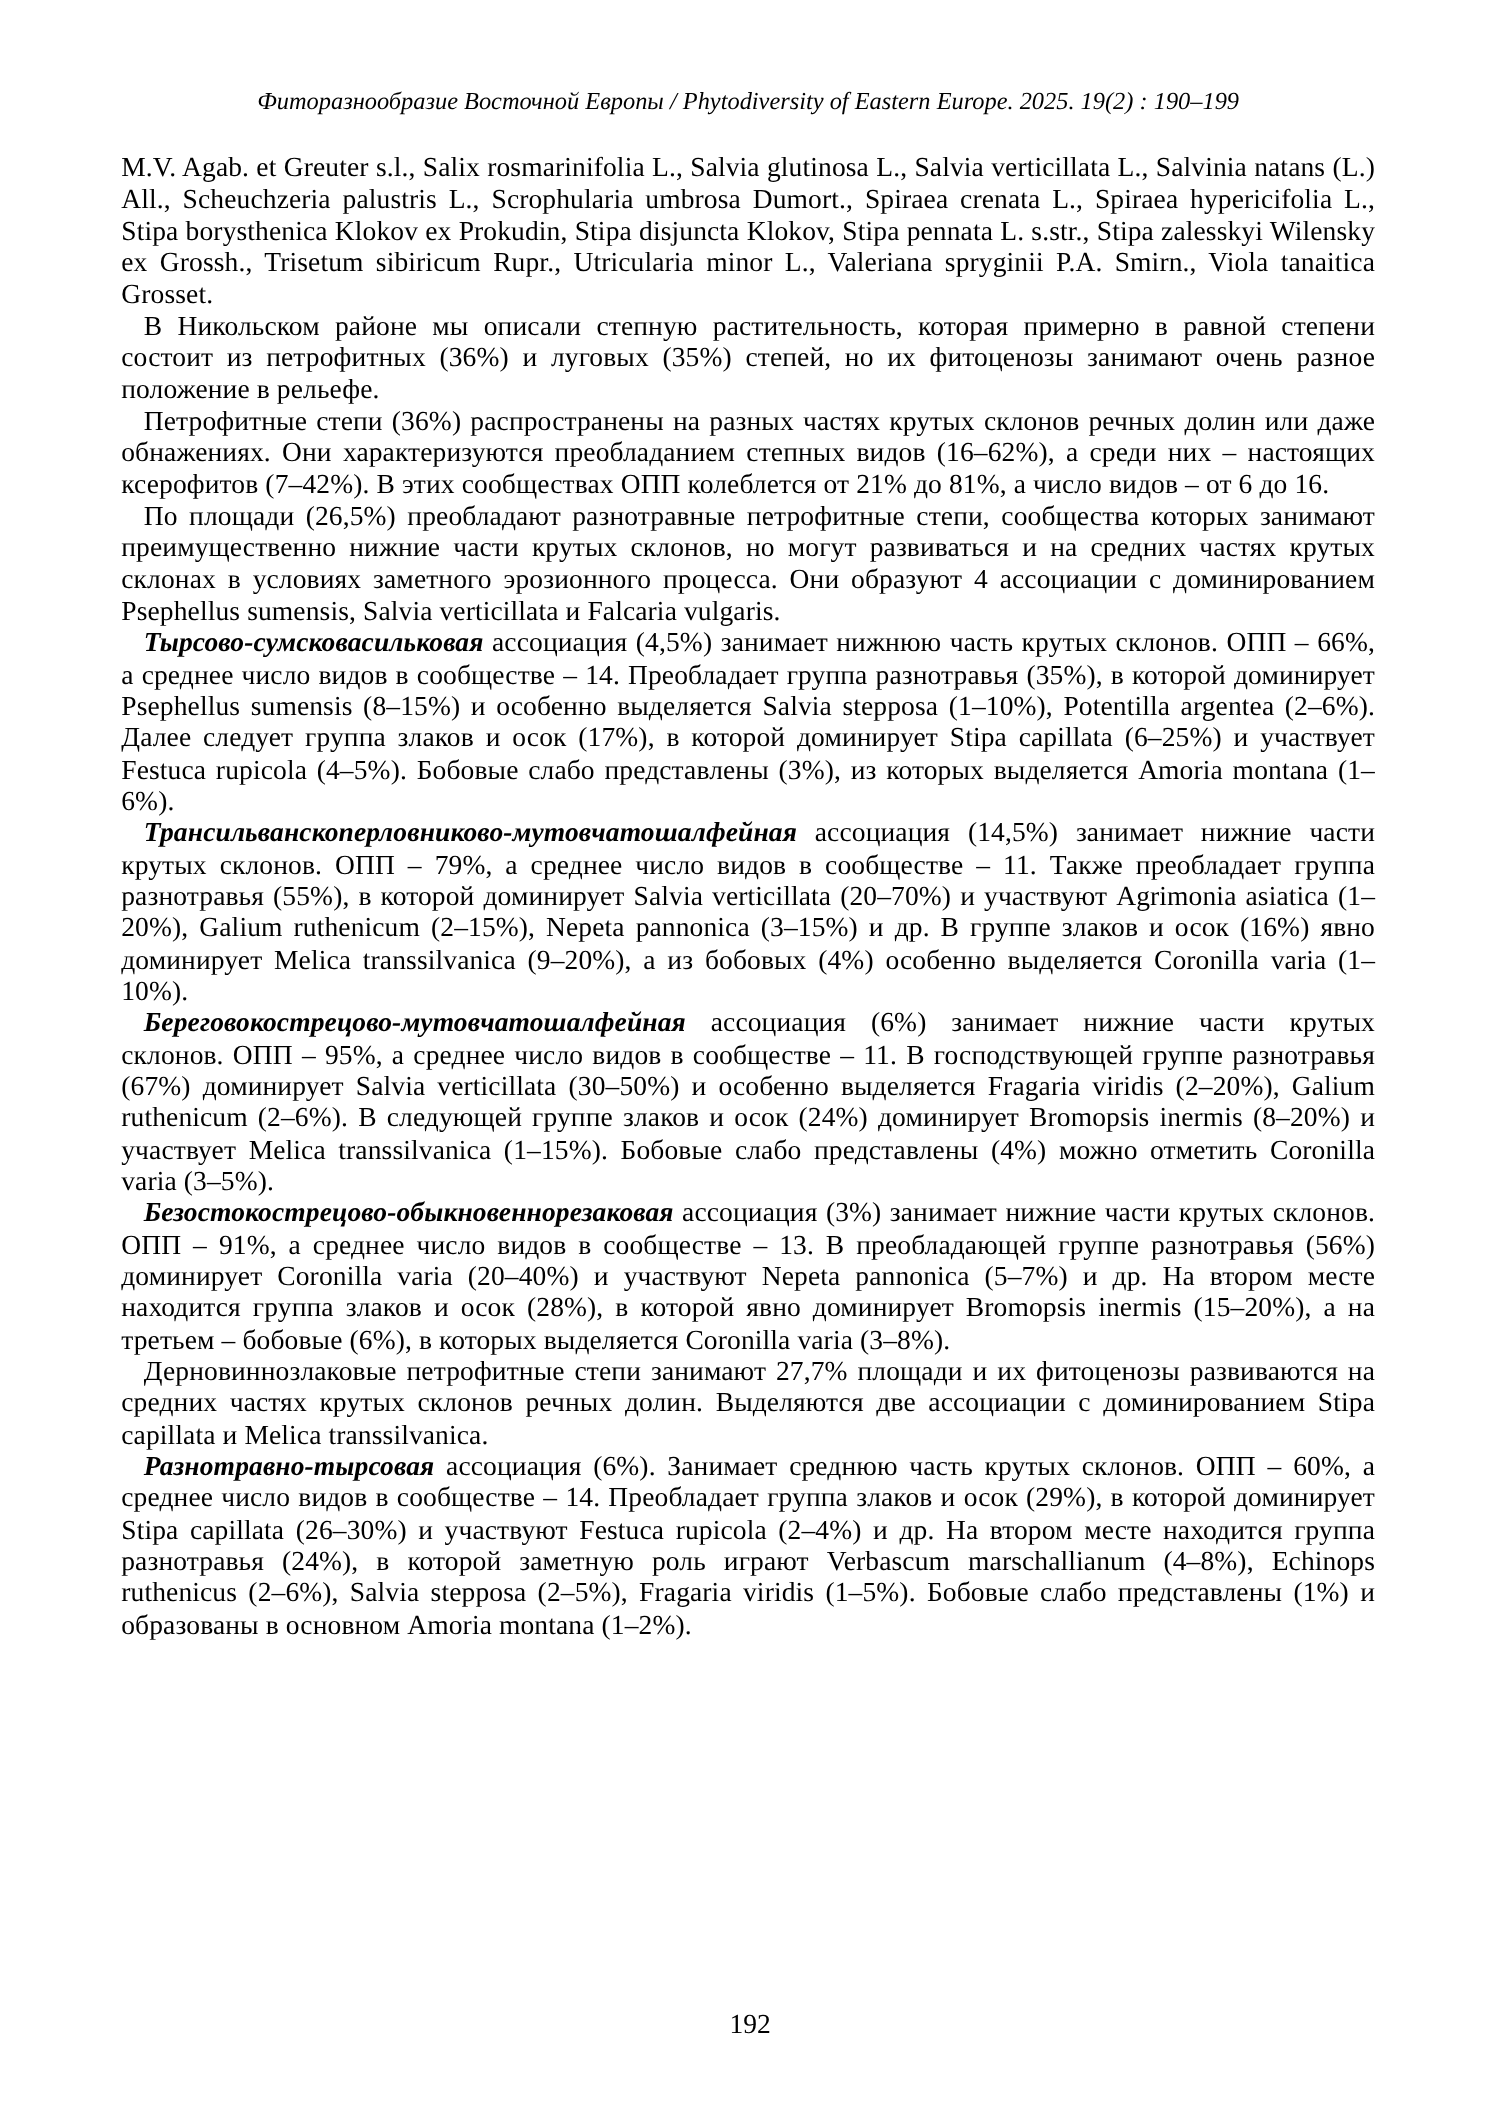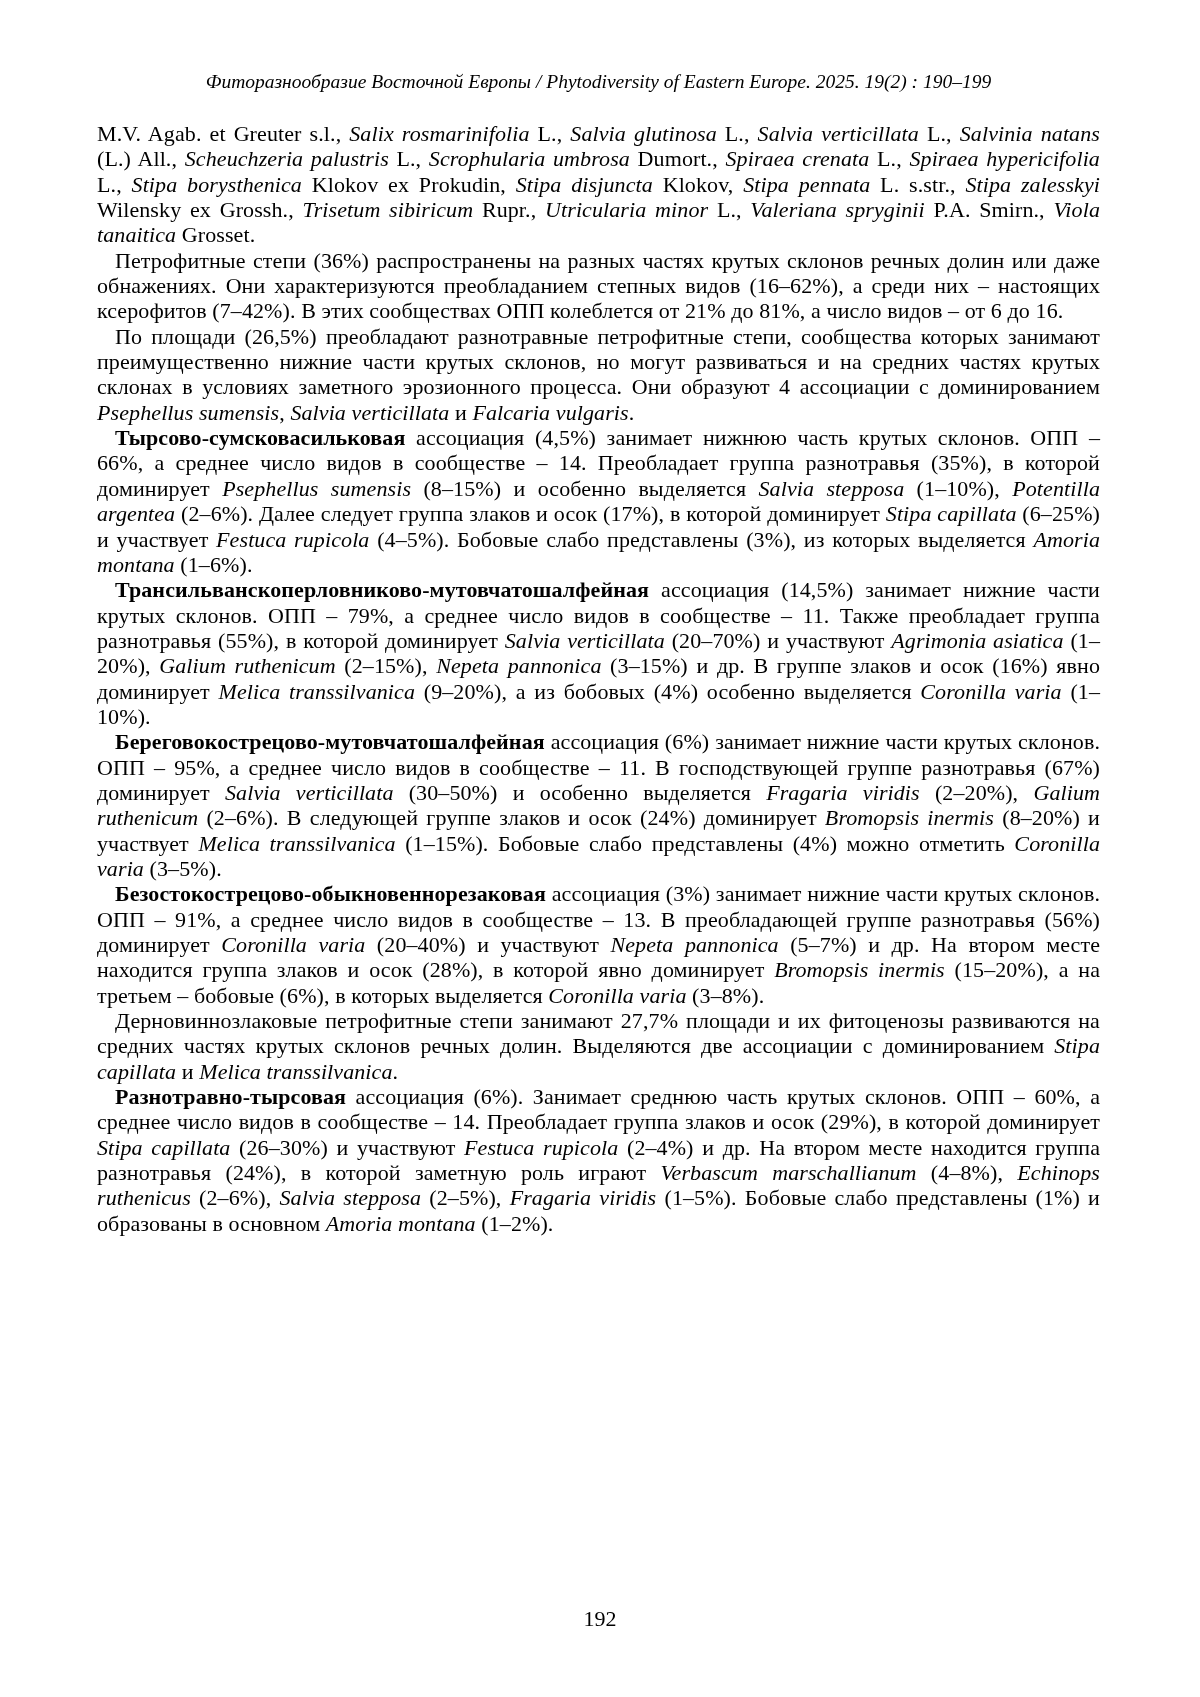--- a/index.html
+++ b/index.html
@@ -24,40 +24,41 @@
   }
   .doc-body { }
   .para {
     margin: 0;
     font-size: 22px;
     line-height: 25.35px;
     text-align: justify;
     letter-spacing: 0.1px;
   }
   .para.indent { text-indent: 18px; }
-  .it  { font-style: italic; }
-  .bit { font-weight: bold; margin-top: 16px; }
+  .it  { }
+  .bit { font-style: italic; font-weight: bold; margin-top: 16px; }
   .page-number {
     position: absolute;
     top: 1606px;
     left: 0;
     width: 1200px;
     text-align: center;
     font-size: 22px;
     line-height: 26px;
   }
 </style>
 </head>
 <body>
 
 <div class="page">
   <div class="running-header">Фиторазнообразие Восточной Европы / Phytodiversity of Eastern Europe. 2025. 19(2) : 190–199</div>
 
   <div class="doc-body">
       <p class="para"><span>M.V. Agab. et Greuter s.l., </span><span class="it">Salix rosmarinifolia</span><span> L., </span><span class="it">Salvia glutinosa</span><span> L., </span><span class="it">Salvia verticillata</span><span> L., </span><span class="it">Salvinia natans</span><span> (L.) All., </span><span class="it">Scheuchzeria palustris</span><span> L., </span><span class="it">Scrophularia umbrosa</span><span> Dumort., </span><span class="it">Spiraea crenata</span><span> L., </span><span class="it">Spiraea hypericifolia</span><span> L., </span><span class="it">Stipa borysthenica</span><span> Klokov ex Prokudin, </span><span class="it">Stipa disjuncta</span><span> Klokov, </span><span class="it">Stipa pennata</span><span> L. s.str., </span><span class="it">Stipa zalesskyi</span><span> Wilensky ex Grossh., </span><span class="it">Trisetum sibiricum</span><span> Rupr., </span><span class="it">Utricularia minor</span><span> L., </span><span class="it">Valeriana spryginii</span><span> P.A. Smirn., </span><span class="it">Viola tanaitica</span><span> Grosset.</span></p>
+      <p class="para indent"><span>В Никольском районе мы описали степную растительность, которая примерно в равной степени состоит из петрофитных (36%) и луговых (35%) степей, но их фитоценозы занимают очень разное положение в рельефе.</span></p>
       <p class="para indent"><span>Петрофитные степи (36%) распространены на разных частях крутых склонов речных долин или даже обнажениях. Они характеризуются преобладанием степных видов (16–62%), а среди них – настоящих ксерофитов (7–42%). В этих сообществах ОПП колеблется от 21% до 81%, а число видов – от 6 до 16.</span></p>
       <p class="para indent"><span>По площади (26,5%) преобладают разнотравные петрофитные степи, сообщества которых занимают преимущественно нижние части крутых склонов, но могут развиваться и на средних частях крутых склонах в условиях заметного эрозионного процесса. Они образуют 4 ассоциации с доминированием </span><span class="it">Psephellus sumensis</span><span>, </span><span class="it">Salvia verticillata</span><span> и </span><span class="it">Falcaria vulgaris</span><span>.</span></p>
       <p class="para indent"><span class="bit">Тырсово-сумсковасильковая</span><span> ассоциация (4,5%) занимает нижнюю часть крутых склонов. ОПП – 66%, а среднее число видов в сообществе – 14. Преобладает группа разнотравья (35%), в которой доминирует </span><span class="it">Psephellus sumensis</span><span> (8–15%) и особенно выделяется </span><span class="it">Salvia stepposa</span><span> (1–10%), </span><span class="it">Potentilla argentea</span><span> (2–6%). Далее следует группа злаков и осок (17%), в которой доминирует </span><span class="it">Stipa capillata</span><span> (6–25%) и участвует </span><span class="it">Festuca rupicola</span><span> (4–5%). Бобовые слабо представлены (3%), из которых выделяется </span><span class="it">Amoria montana</span><span> (1–6%).</span></p>
       <p class="para indent"><span class="bit">Трансильванскоперловниково-мутовчатошалфейная</span><span> ассоциация (14,5%) занимает нижние части крутых склонов. ОПП – 79%, а среднее число видов в сообществе – 11. Также преобладает группа разнотравья (55%), в которой доминирует </span><span class="it">Salvia verticillata</span><span> (20–70%) и участвуют </span><span class="it">Agrimonia asiatica</span><span> (1–20%), </span><span class="it">Galium ruthenicum</span><span> (2–15%), </span><span class="it">Nepeta pannonica</span><span> (3–15%) и др. В группе злаков и осок (16%) явно доминирует </span><span class="it">Melica transsilvanica</span><span> (9–20%), а из бобовых (4%) особенно выделяется </span><span class="it">Coronilla varia</span><span> (1–10%).</span></p>
       <p class="para indent"><span class="bit">Береговокострецово-мутовчатошалфейная</span><span> ассоциация (6%) занимает нижние части крутых склонов. ОПП – 95%, а среднее число видов в сообществе – 11. В господствующей группе разнотравья (67%) доминирует </span><span class="it">Salvia verticillata</span><span> (30–50%) и особенно выделяется </span><span class="it">Fragaria viridis</span><span> (2–20%), </span><span class="it">Galium ruthenicum</span><span> (2–6%). В следующей группе злаков и осок (24%) доминирует </span><span class="it">Bromopsis inermis</span><span> (8–20%) и участвует </span><span class="it">Melica transsilvanica</span><span> (1–15%). Бобовые слабо представлены (4%) можно отметить </span><span class="it">Coronilla varia</span><span> (3–5%).</span></p>
       <p class="para indent"><span class="bit">Безостокострецово-обыкновеннорезаковая</span><span> ассоциация (3%) занимает нижние части крутых склонов. ОПП – 91%, а среднее число видов в сообществе – 13. В преобладающей группе разнотравья (56%) доминирует </span><span class="it">Coronilla varia</span><span> (20–40%) и участвуют </span><span class="it">Nepeta pannonica</span><span> (5–7%) и др. На втором месте находится группа злаков и осок (28%), в которой явно доминирует </span><span class="it">Bromopsis inermis</span><span> (15–20%), а на третьем – бобовые (6%), в которых выделяется </span><span class="it">Coronilla varia</span><span> (3–8%).</span></p>
       <p class="para indent"><span>Дерновиннозлаковые петрофитные степи занимают 27,7% площади и их фитоценозы развиваются на средних частях крутых склонов речных долин. Выделяются две ассоциации с доминированием </span><span class="it">Stipa capillata</span><span> и </span><span class="it">Melica transsilvanica</span><span>.</span></p>
       <p class="para indent"><span class="bit">Разнотравно-тырсовая</span><span> ассоциация (6%). Занимает среднюю часть крутых склонов. ОПП – 60%, а среднее число видов в сообществе – 14. Преобладает группа злаков и осок (29%), в которой доминирует </span><span class="it">Stipa capillata</span><span> (26–30%) и участвуют </span><span class="it">Festuca rupicola</span><span> (2–4%) и др. На втором месте находится группа разнотравья (24%), в которой заметную роль играют </span><span class="it">Verbascum marschallianum</span><span> (4–8%), </span><span class="it">Echinops ruthenicus</span><span> (2–6%), </span><span class="it">Salvia stepposa</span><span> (2–5%), </span><span class="it">Fragaria viridis</span><span> (1–5%). Бобовые слабо представлены (1%) и образованы в основном </span><span class="it">Amoria montana</span><span> (1–2%).</span></p>
     </div>
 

